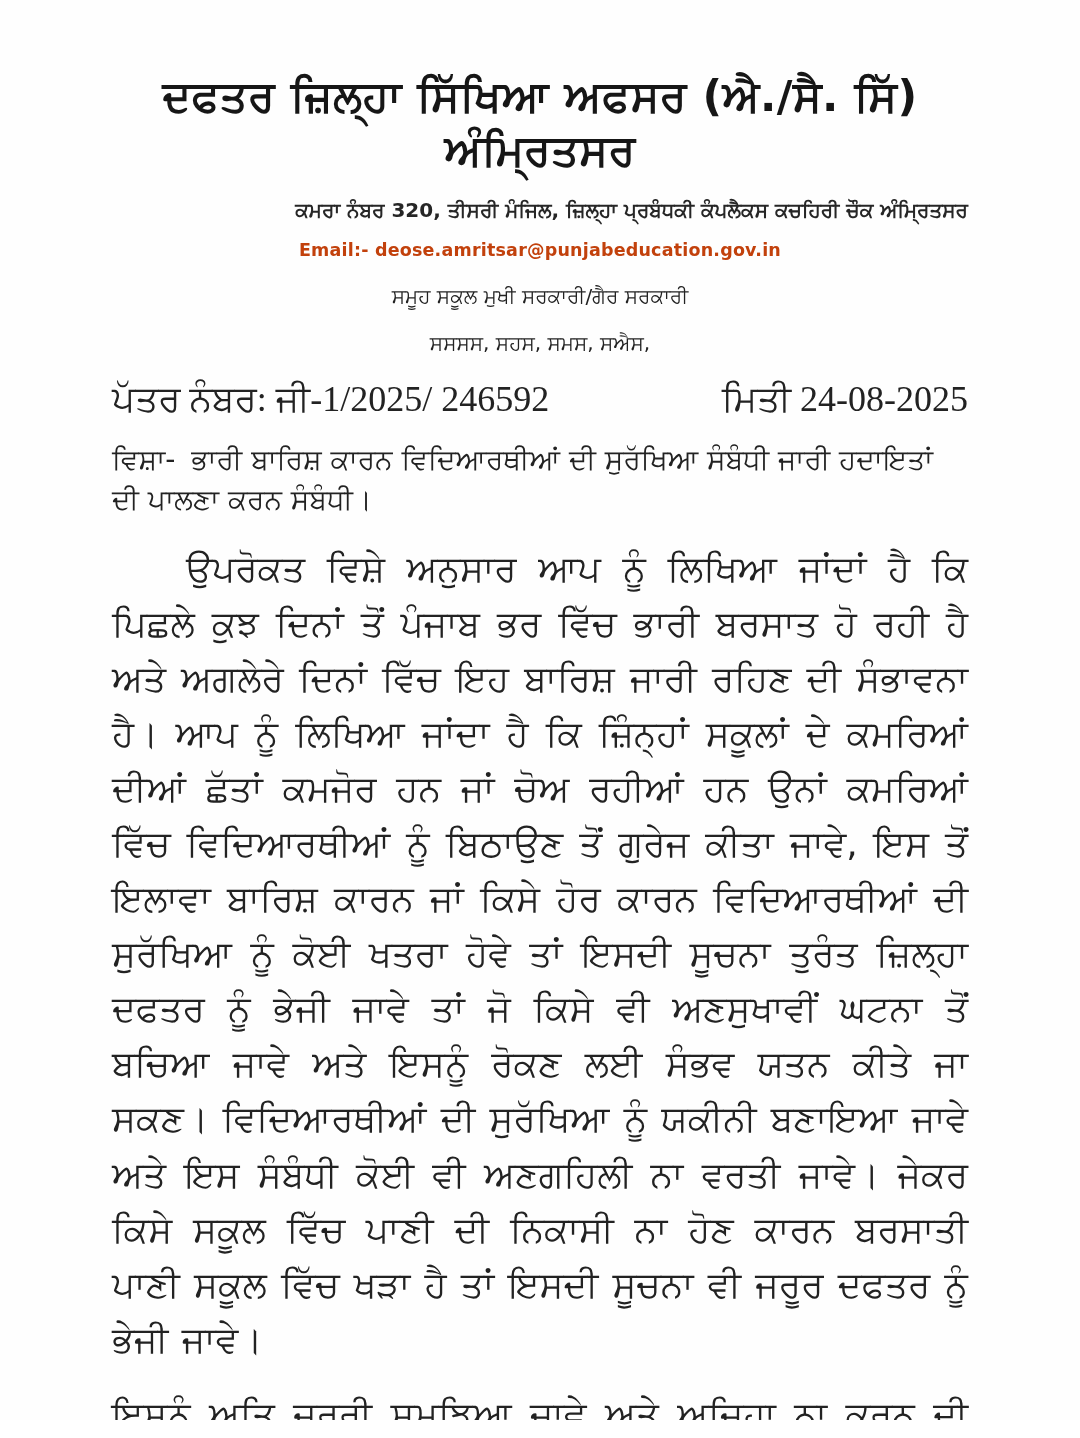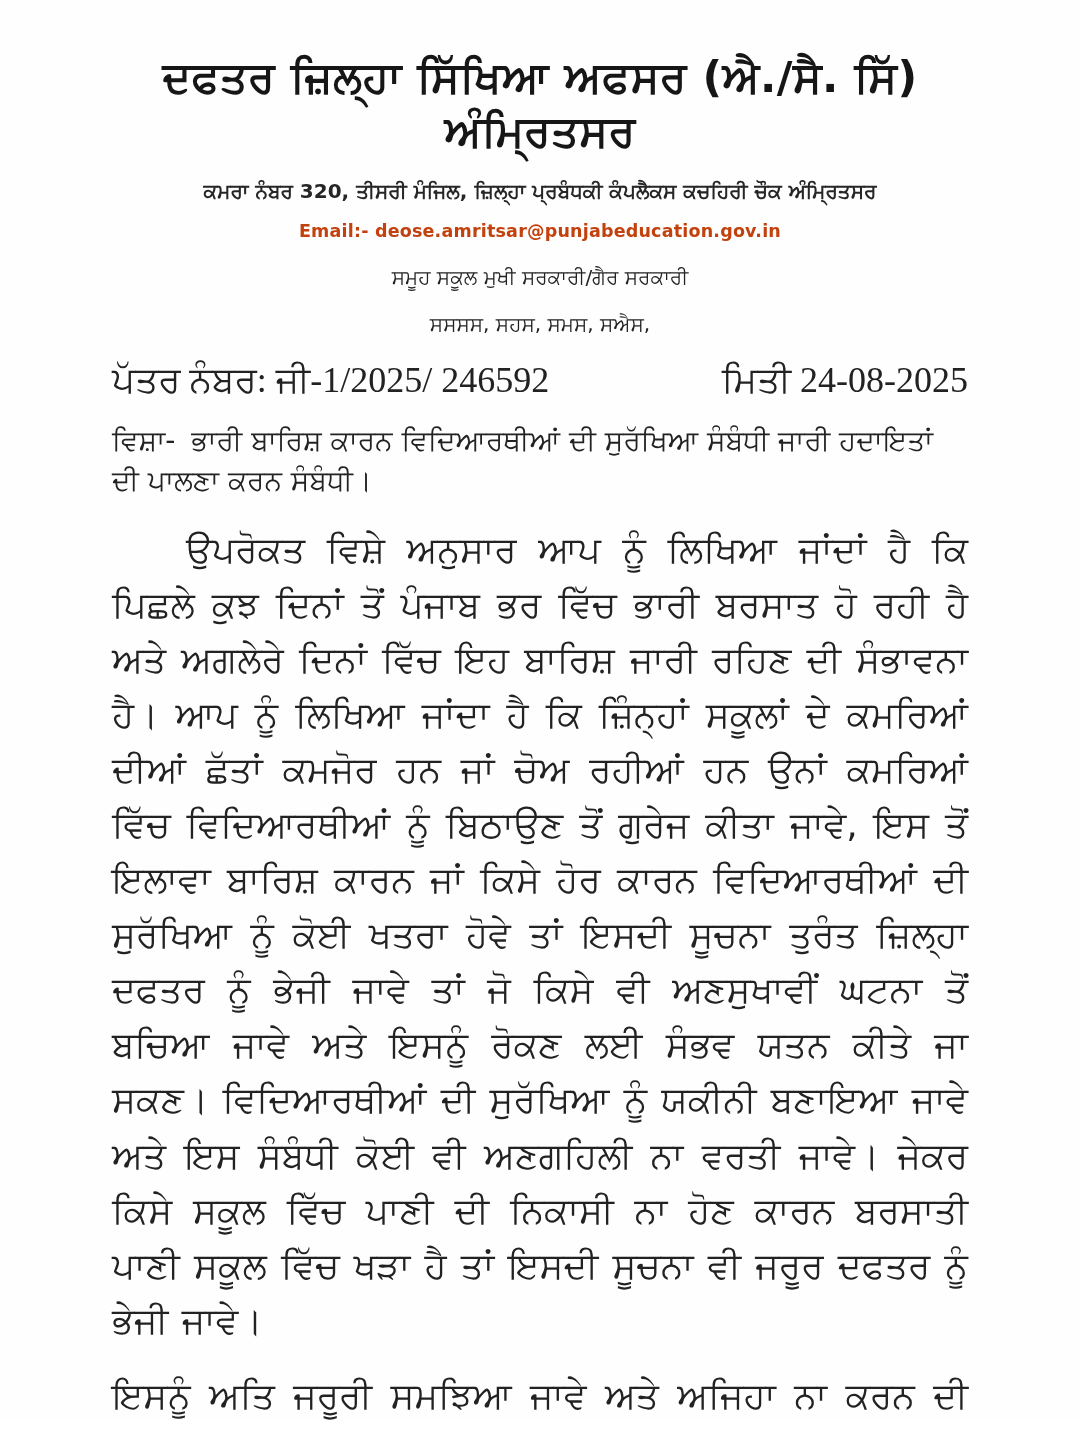--- a/index.html
+++ b/index.html
@@ -9,37 +9,38 @@
   }
   .page {
     position: relative;
     width: 1080px;
     height: 1420px;
     margin: 0 auto;
     background: #fefefe;
     color: #1e1e1e;
     font-family: "DejaVu Sans", sans-serif;
     box-sizing: border-box;
-    padding: 51px 112px 0 112px;
+    padding: 70px 112px 0 112px;
     overflow: hidden;
   }
   .letter-header { text-align: center; }
   .office-title {
     margin: 0 0 20px 0;
     font-size: 43px;
     font-weight: 700;
     line-height: 1.25;
     color: #161616;
     letter-spacing: 0.5px;
   }
   .office-address {
     font-size: 20px;
     font-weight: 700;
     color: #262626;
     margin-bottom: 18px;
+    text-align: right;
   }
   .office-email {
     font-size: 17.5px;
     font-weight: 700;
     color: #c2410c;
     letter-spacing: 0.2px;
   }
   .salutation {
     margin-top: 56px;
     font-size: 28px;

